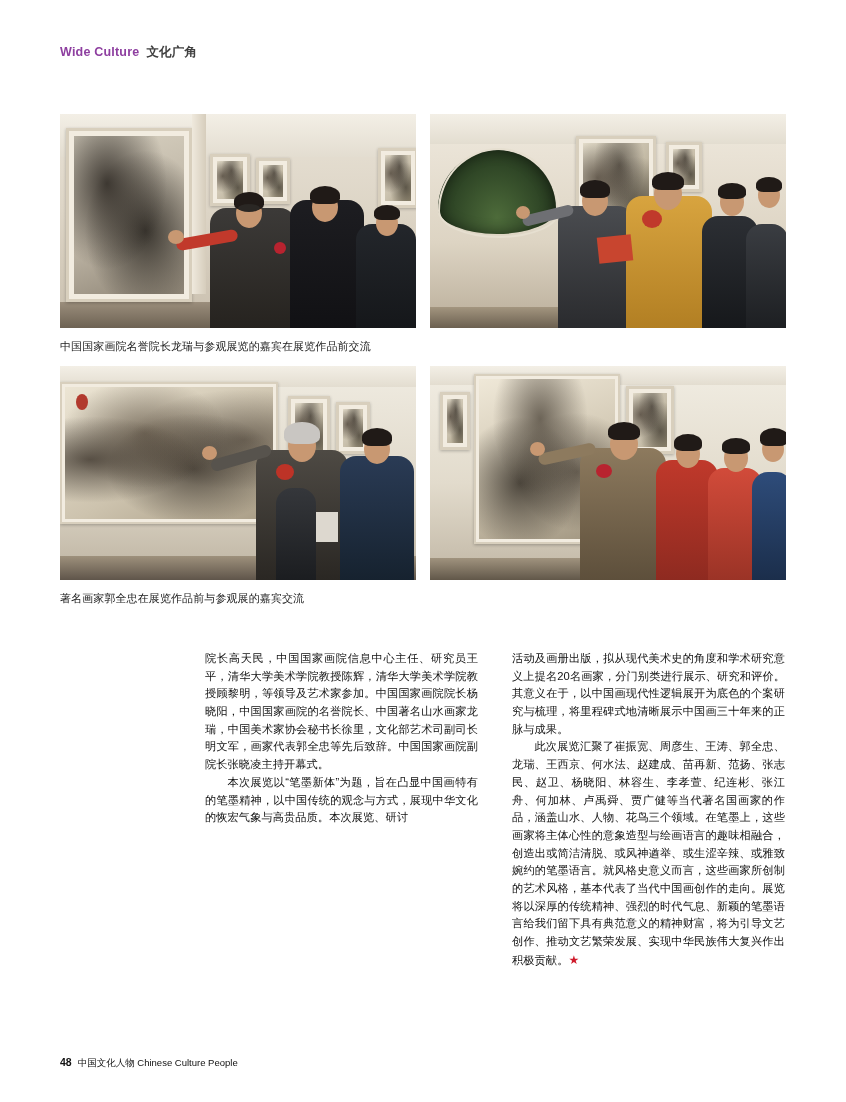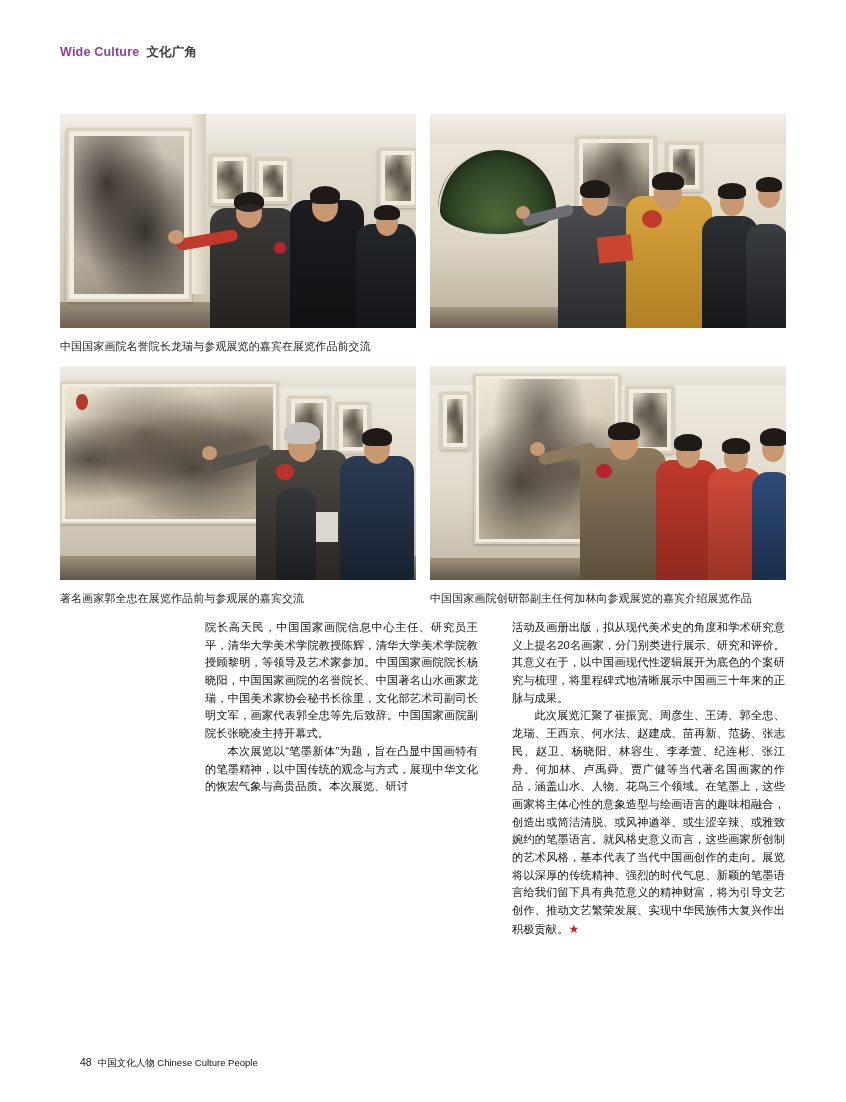--- a/index.html
+++ b/index.html
@@ -142,21 +142,21 @@
   }
   .spot {
     position: absolute;
     border-radius: 50%;
   }
 
   
   .columns {
     position: absolute;
     left: 205px;
-    top: 619px;
+    top: 650px;
     width: 581px;
     display: flex;
     gap: 34px;
   }
   .col {
     width: 273px;
   }
   .col p {
     margin: 0;
     font-size: 11.2px;
@@ -177,23 +177,22 @@
   
   .footer {
     position: absolute;
     left: 60px;
     bottom: 32px;
     font-size: 9.5px;
     color: #111;
     white-space: nowrap;
   }
   .footer .pg {
-    font-weight: normal;
+    font-weight: bold;
     font-size: 10.5px;
-    margin-left: 20px;
   }
   .footer .txt {
     margin-left: 6px;
   }
 </style>
 </head>
 <body>
 
 <div class="page">
 
@@ -363,21 +362,20 @@
             <div class="hair" style="left:292px; top:72px; width:28px; height:16px;"></div>
             <div class="person" style="left:322px; width:40px; height:108px; background:linear-gradient(180deg,#2e4c7a,#1b2e4b);"></div>
             <div class="head" style="left:332px; top:70px; width:22px; height:26px;"></div>
             <div class="hair" style="left:330px; top:62px; width:28px; height:18px;"></div>
 
             <div style="position:absolute; left:108px; top:82px; width:58px; height:12px; background:#8d7a5e; transform:rotate(-12deg); border-radius:6px;"></div>
             <div class="spot" style="left:100px; top:76px; width:15px; height:14px; background:#c89872;"></div>
             <div class="spot" style="left:166px; top:98px; width:16px; height:14px; background:#b8232f;"></div>
           </div>
         </div>
-        <div class="caption">中国国家画院创研部副主任何加林向参观展览的嘉宾介绍展览作品</div>
       </div>
     </div>
   </div>
 
   <div class="columns">
     <div class="col">
       <p>院长高天民，中国国家画院信息中心主任、研究员王平，清华大学美术学院教授陈辉，清华大学美术学院教授顾黎明，等领导及艺术家参加。中国国家画院院长杨晓阳，中国国家画院的名誉院长、中国著名山水画家龙瑞，中国美术家协会秘书长徐里，文化部艺术司副司长明文军，画家代表郭全忠等先后致辞。中国国家画院副院长张晓凌主持开幕式。</p>
       <p class="indent">本次展览以“笔墨新体”为题，旨在凸显中国画特有的笔墨精神，以中国传统的观念与方式，展现中华文化的恢宏气象与高贵品质。本次展览、研讨</p>
     </div>
     <div class="col">

